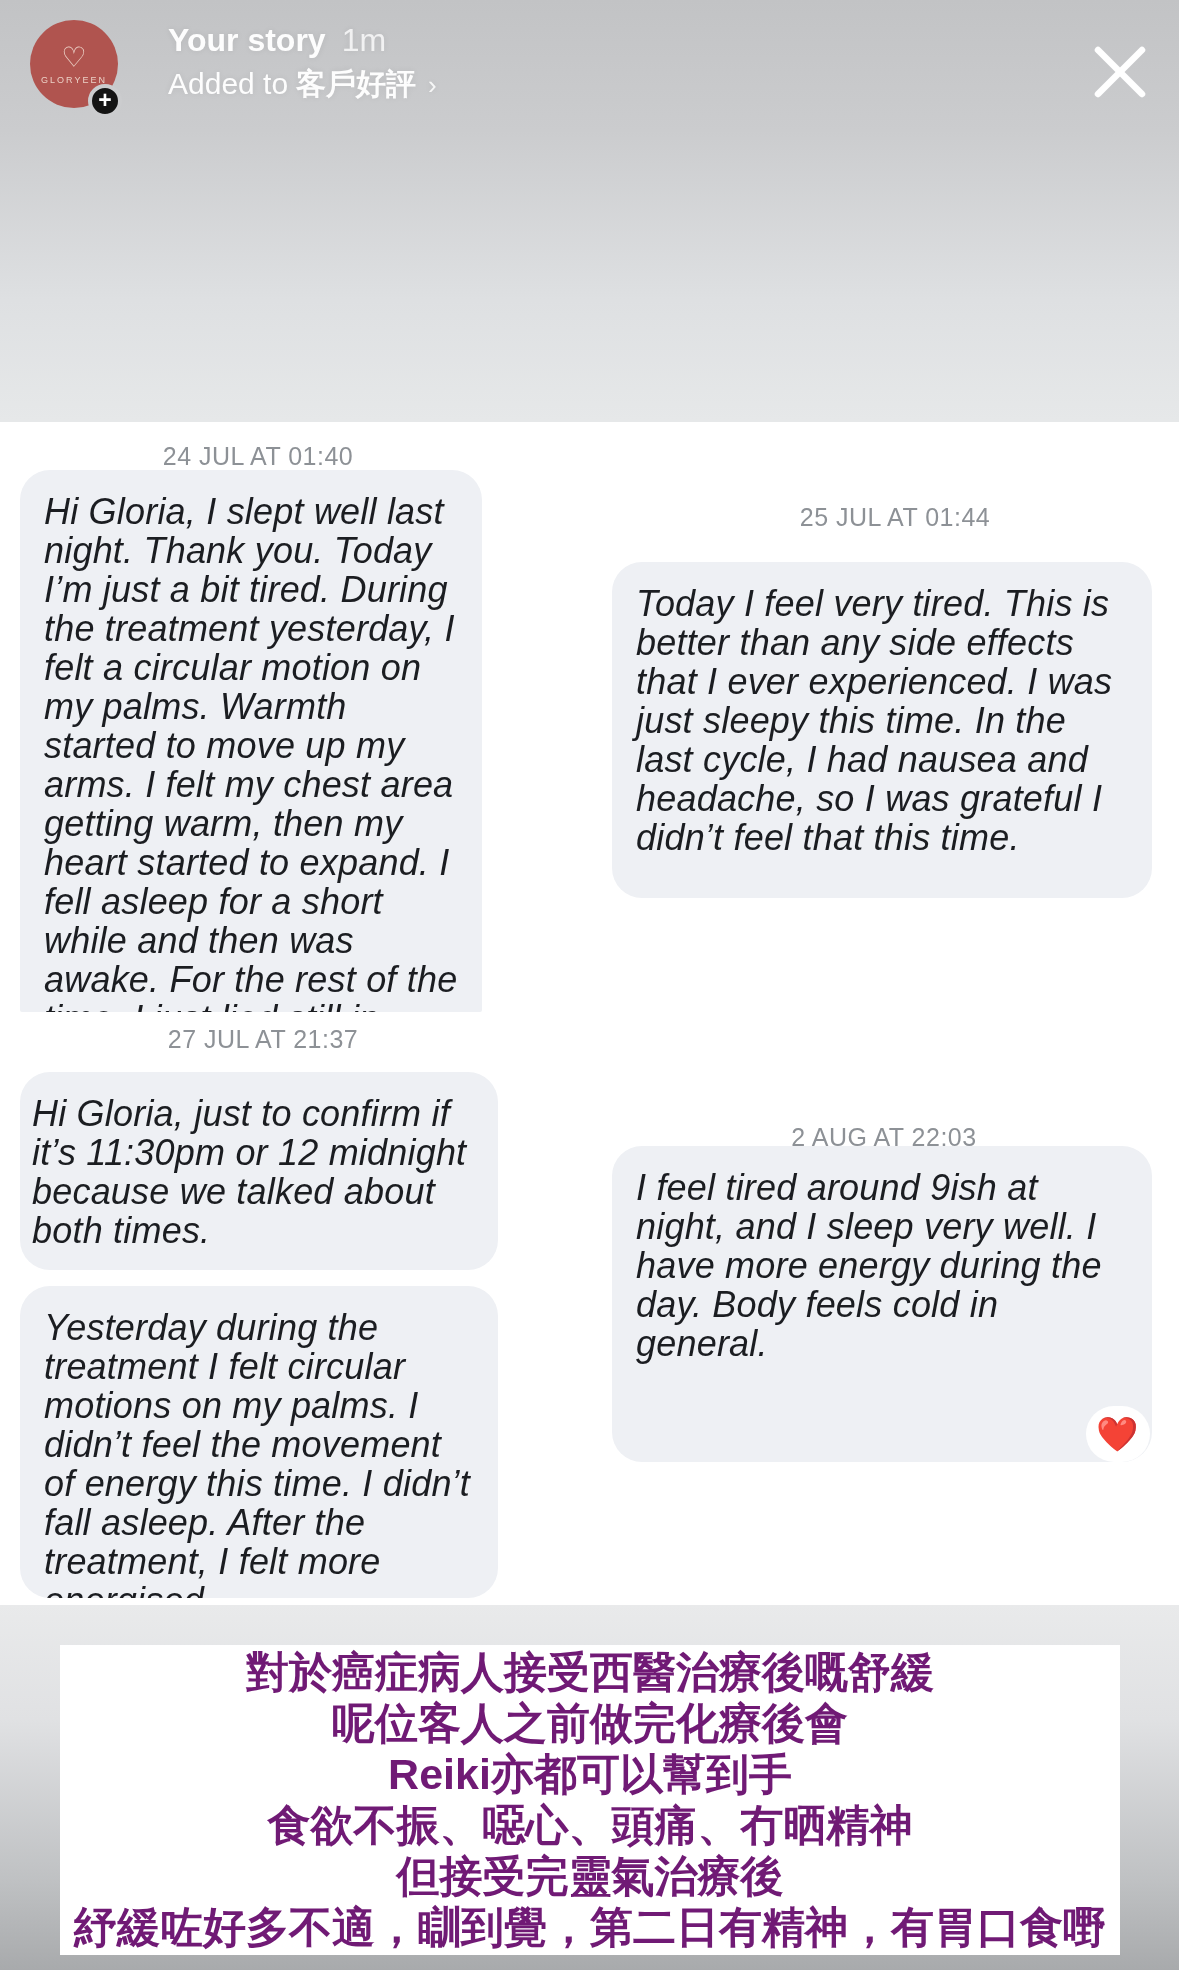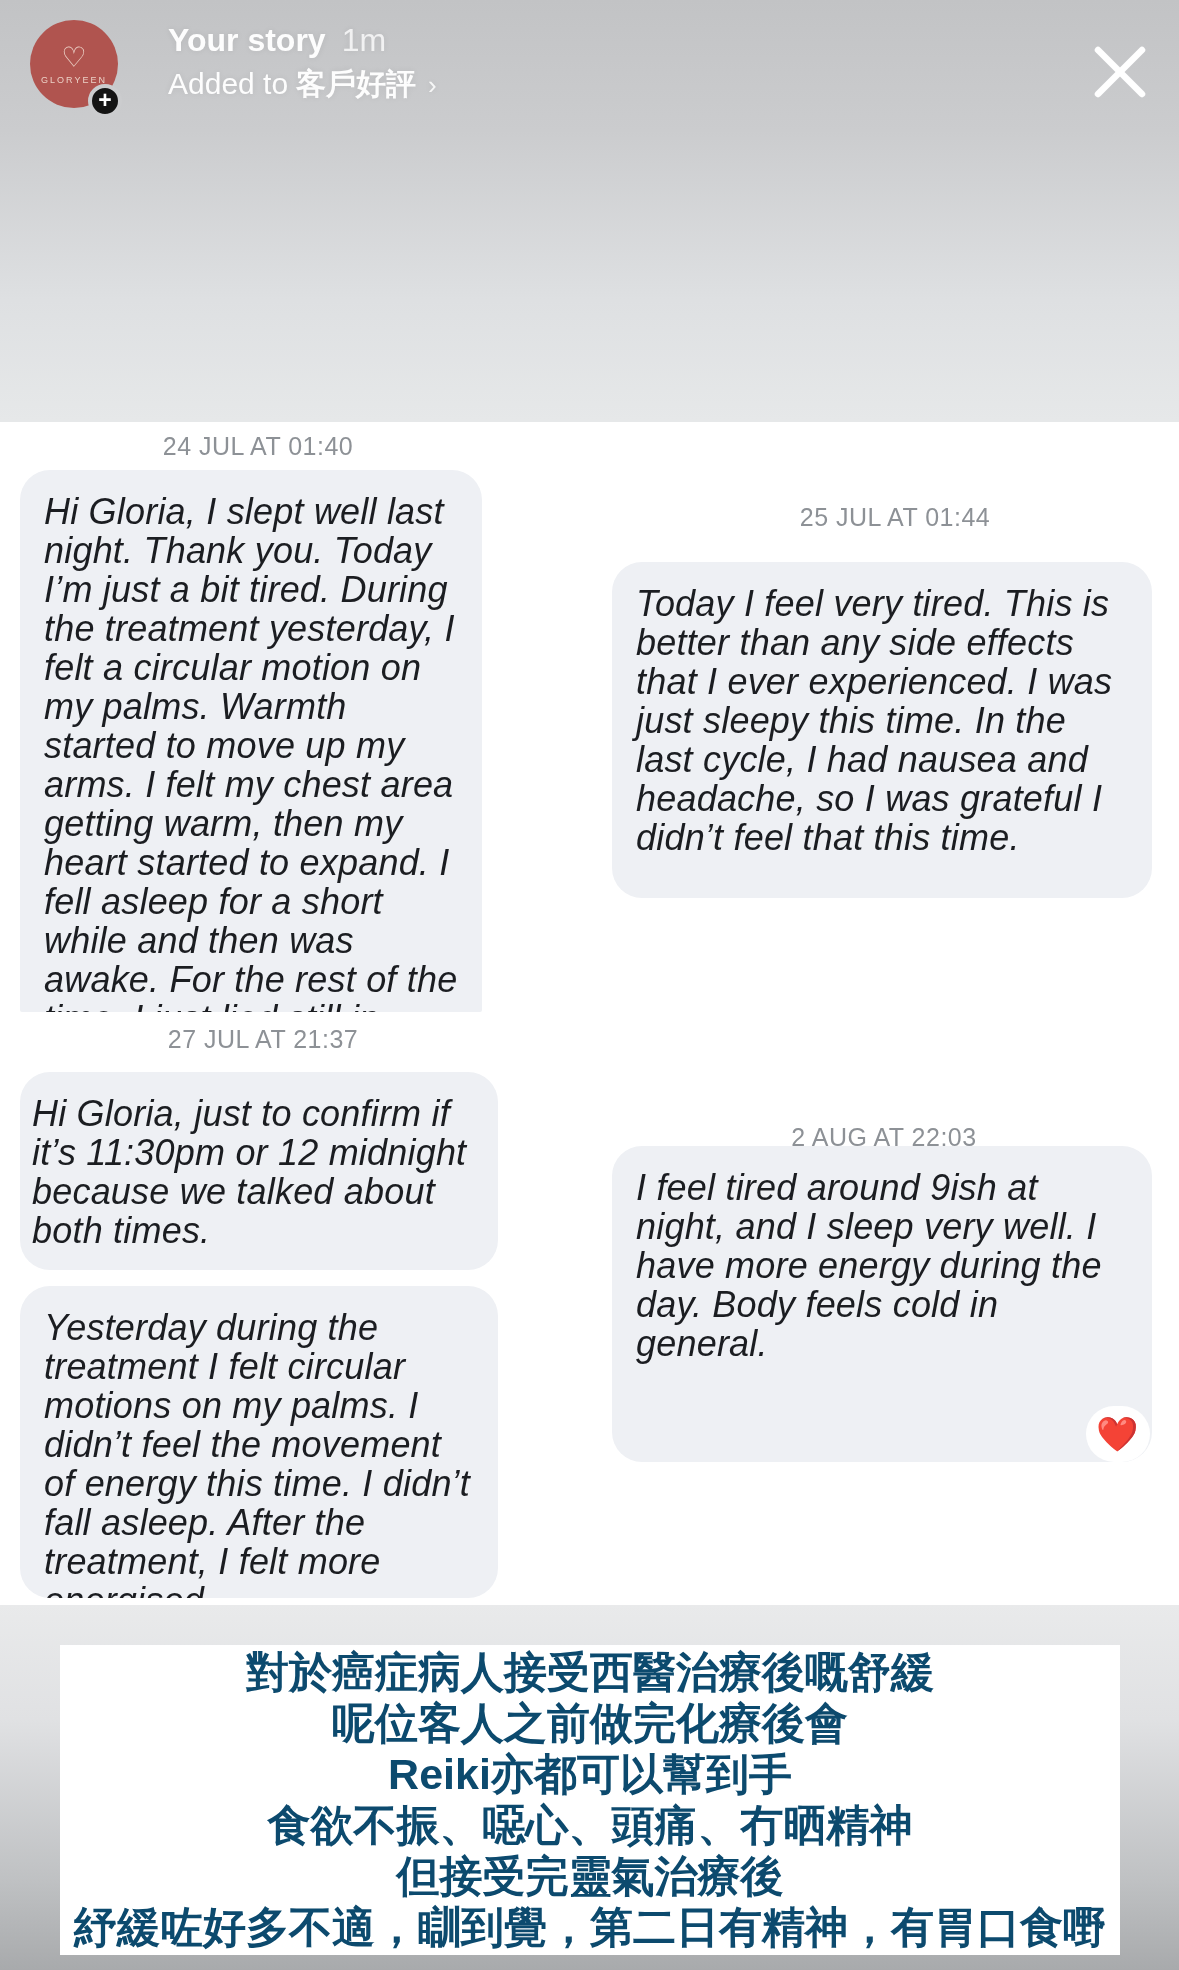--- a/index.html
+++ b/index.html
@@ -41,21 +41,21 @@
   .close-btn{ position:absolute; left:1086px; top:38px; width:68px; height:68px; cursor:pointer; }
 
   
   .chat-panel{
     position:absolute; left:0; top:422px; width:1179px; height:1183px; background:#ffffff;
   }
   .ts{
     position:absolute; transform:translateX(-50%); white-space:nowrap;
     color:#8d9196; font-size:25px; letter-spacing:0.5px;
   }
-  .ts1{ left:258px; top:10px; }
+  .ts1{ left:258px; top:20px; }
   .ts2{ left:895px; top:81px; }
   .ts3{ left:263px; top:603px; }
   .ts4{ left:884px; top:674px;margin-top:27px; }
 
   .bubble{
     position:absolute; background:#eef0f4; color:#1b1d21;
     font-size:36px; line-height:39px; letter-spacing:0.2px;
     padding:22px 24px; border-radius:30px; overflow:hidden;font-style:italic;
   }
   .b1{ left:20px; top:48px;  width:462px; height:542px; border-radius:30px 30px 2px 2px; }
@@ -73,21 +73,21 @@
   
   .reaction{ left:1086px; top:984px; }
 
   
   .caption{
     position:absolute; left:60px; top:1645px; width:1060px; height:310px;
     background:#ffffff; display:flex; flex-direction:column;
     align-items:center; justify-content:center; overflow:hidden;
   }
   .caption-line{
-    font-size:43px; line-height:51px; font-weight:bold; color:#0c4a6e;
+    font-size:43px; line-height:51px; font-weight:bold; color:#701a75;
     white-space:nowrap; text-align:center;
   }
 </style>
 </head>
 <body>
 
 <div class="page">
 
   <div class="avatar">
     <div class="avatar-heart">♡</div>

